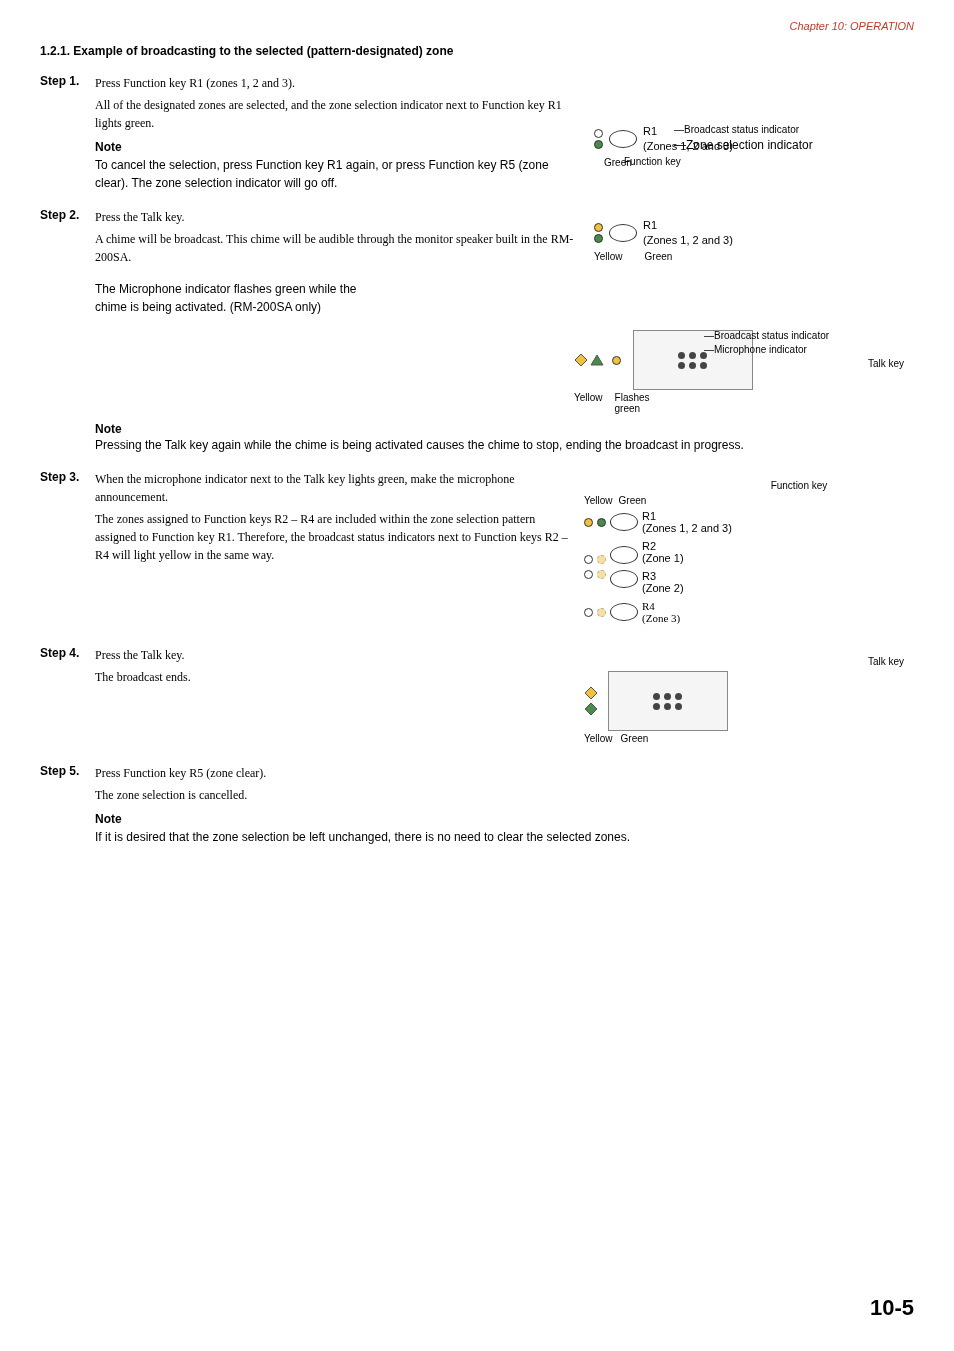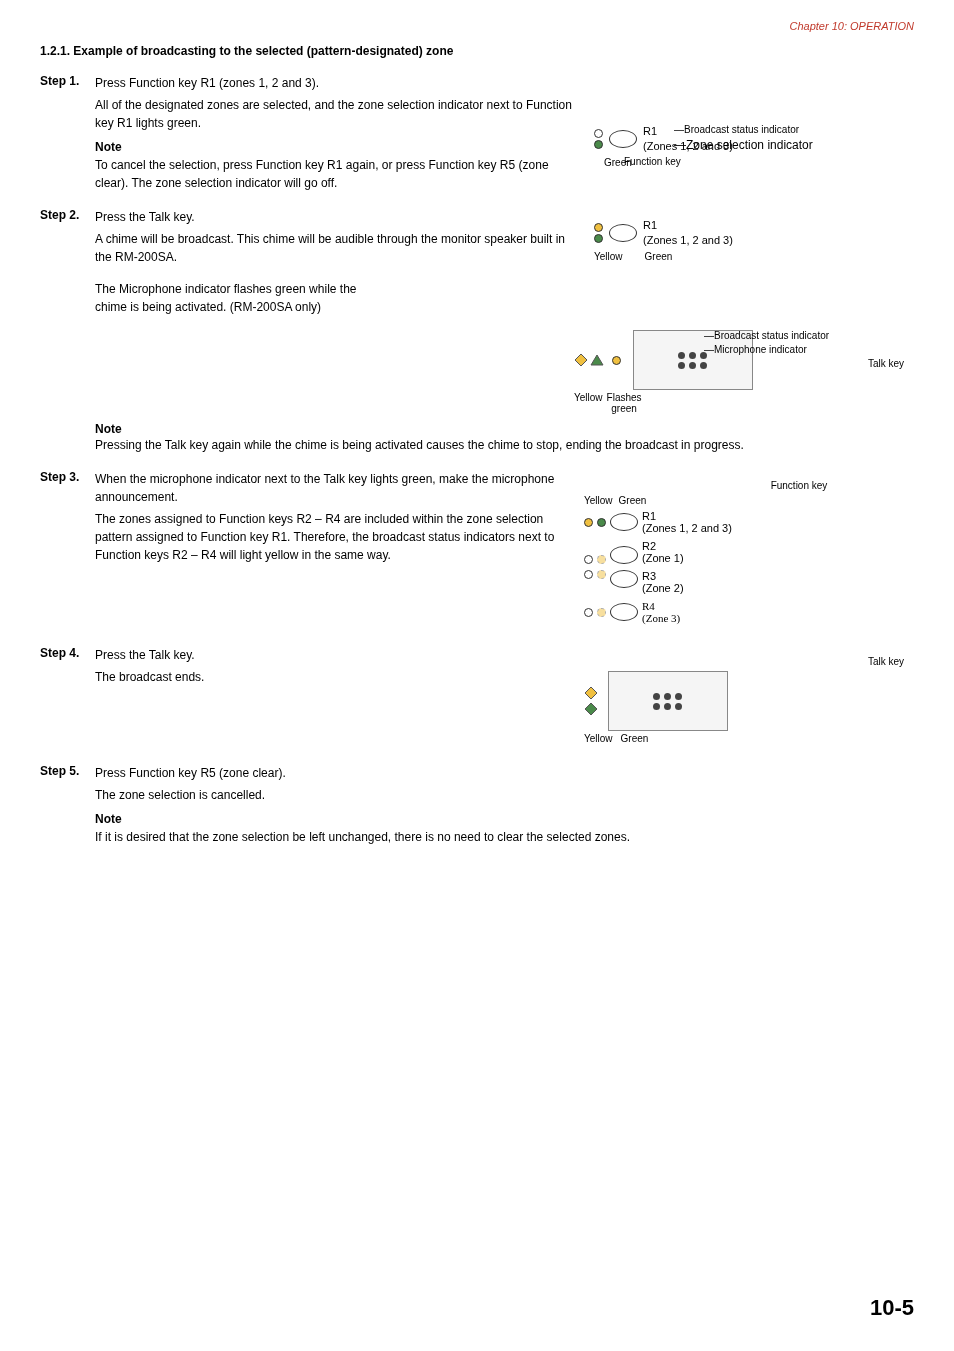--- a/index.html
+++ b/index.html
@@ -30,20 +30,21 @@
       min-width: 55px;
       font-size: 12px;
     }
     .step-content {
       flex: 1;
       font-size: 12px;
       line-height: 1.5;
     }
     .step-content p {
       margin-bottom: 4px;
+      font-family: Liberation Serif, serif;
     }
     .note-block {
       margin-top: 6px;
       margin-bottom: 6px;
     }
     .note-label {
       font-weight: bold;
       font-size: 12px;
     }
     .note-text {
@@ -250,21 +251,21 @@
               <div class="dots-grid-dot"></div>
               <div class="dots-grid-dot"></div>
               <div class="dots-grid-dot"></div>
               <div class="dots-grid-dot"></div>
             </div>
           </div>
         </div>
 
         <div style="font-size:10px; margin-top:2px; display:flex; gap:4px;">
           <span>Yellow</span>
-          <span style="text-align:center;">
+          <span style="margin-left:8px; ">
             <span>Flashes</span><br>
             <span>green</span>
           </span>
         </div>
       </div>
     </div>
   </div>
 
   <div style="margin-left:55px; margin-top:8px;">
     <div class="note-label">Note</div>

